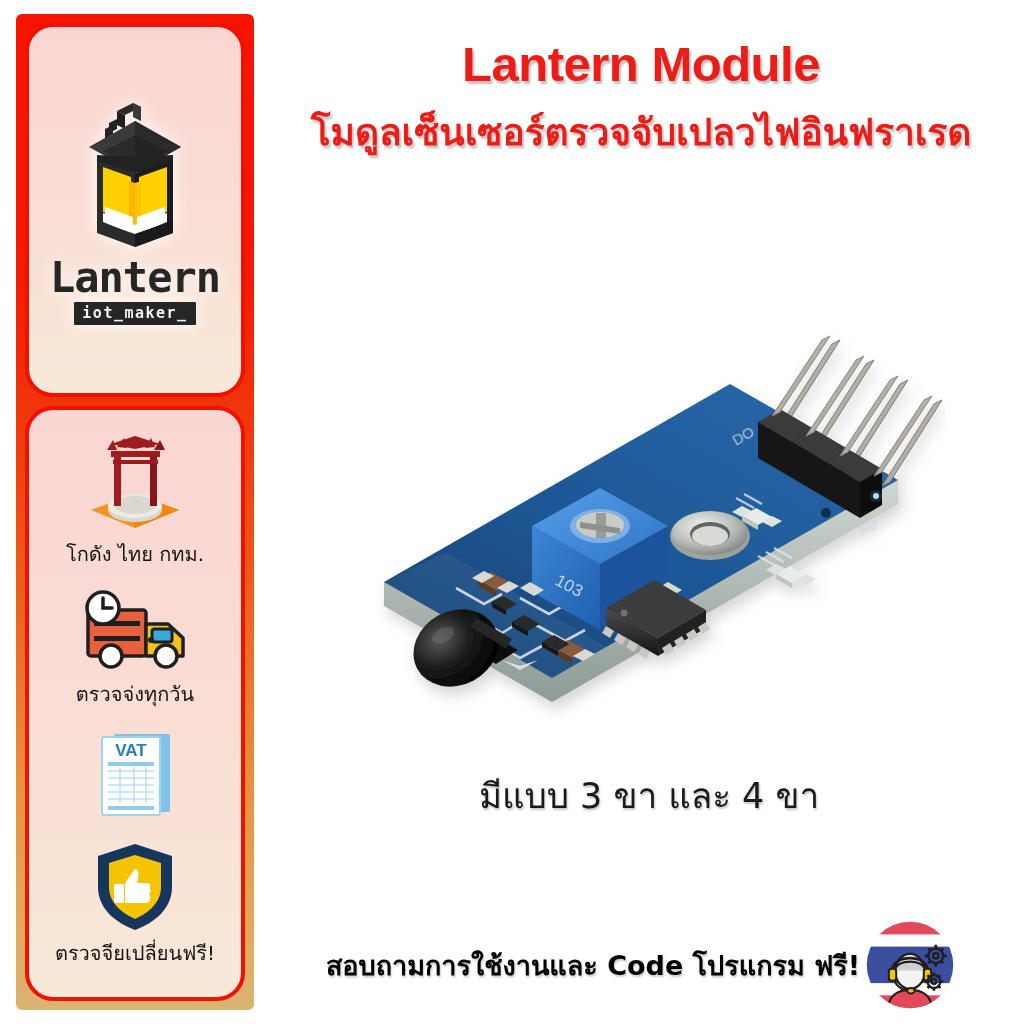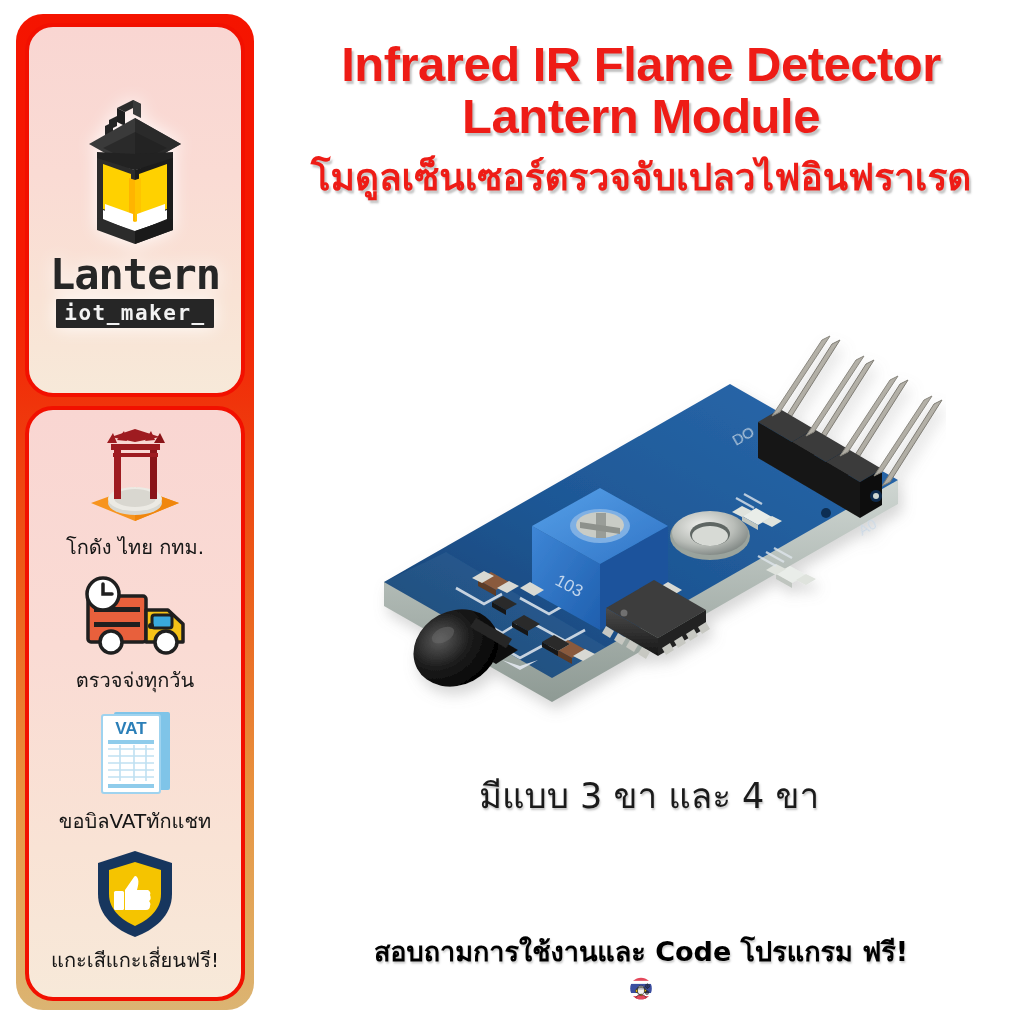--- a/index.html
+++ b/index.html
@@ -13,21 +13,21 @@
     position: relative;
     width: 1024px; height: 1024px;
     background: #ffffff;
   }
 
   
   #sidebar {
     position: absolute;
     left: 16px; top: 14px;
     width: 238px; height: 996px;
-    border-radius: 27px;
+    border-radius: 6px;
     background: linear-gradient(180deg,
         #f51400 0%, #f51a02 26%, #ef3a0d 42%,
         #ec5b18 56%, #e8933f 78%, #e0ad63 94%, #dbb473 100%);
     padding: 9px;
   }
   .panel {
     position: relative;
     background: linear-gradient(180deg, #f9d6d2 0%, #fadbd4 40%, #f9e3d5 75%, #f7e9d9 100%);
     border: 4px solid #f21000;
     border-radius: 28px;
@@ -55,21 +55,21 @@
   .logo-mark { width: 128px; height: 160px; }
   .logo-word {
     font-family: "DejaVu Sans Mono", monospace;
     font-size: 42px; font-weight: bold;
     color: #262626; letter-spacing: -1px;
     line-height: 1; margin-top: 2px;
   }
   .logo-sub {
     background: #262626; color: #f2f2f2;
     font-family: "DejaVu Sans Mono", monospace;
-    font-size: 21px; font-weight: bold;
+    font-size: 15px; font-weight: bold;
     letter-spacing: 1.5px;
     padding: 2px 8px 3px; margin-top: 3px;
     border-radius: 1px;
   }
 
   
   .badge {
     display: flex; flex-direction: column;
     align-items: center; justify-content: flex-end;
     width: 100%;
@@ -101,21 +101,21 @@
     color: #ee1c16;
     letter-spacing: -0.5px;
     text-shadow: 2px 3px 2px rgba(120,120,120,0.45);
   }
   .title-th {
     font-family: "DejaVu Sans", "Liberation Sans", sans-serif;
     font-weight: bold;
     font-size: 37px;
     line-height: 1.15;
     color: #ee1c16;
-    margin-top: 14px;
+    margin-top: 22px;
     text-shadow: 2px 3px 2px rgba(120,120,120,0.42);
   }
 
   #product-photo {
     position: absolute;
     left: 48px; top: 330px;
     width: 640px; height: 420px;
   }
 
   #variant-note {
@@ -126,21 +126,20 @@
     color: #1a1a1a;
     text-shadow: 1px 2px 2px rgba(140,140,140,0.5);
   }
 
   #footer-row {
     position: absolute;
     left: 0; top: 930px;
     width: 766px; height: 70px;
     display: flex; align-items: center; justify-content: center;
     gap: 4px;
-    flex-direction: column;
   }
   #footer-text {
     font-family: "DejaVu Sans", "Liberation Sans", sans-serif;
     font-size: 27px; font-weight: bold;
     color: #000000;
     white-space: nowrap;
     text-shadow: 1px 2px 2px rgba(140,140,140,0.45);
   }
   #support-badge { width: 92px; height: 92px; display:block; }
 </style>
@@ -239,41 +238,39 @@
             <line x1="14" y1="49" x2="60" y2="49"></line>
             <line x1="14" y1="56" x2="60" y2="56"></line>
             <line x1="14" y1="63" x2="60" y2="63"></line>
             <line x1="14" y1="70" x2="60" y2="70"></line>
             <line x1="26" y1="38" x2="26" y2="74"></line>
             <line x1="40" y1="38" x2="40" y2="74"></line>
             <line x1="52" y1="38" x2="52" y2="74"></line>
           </g>
           <rect x="14" y="77" width="46" height="4" fill="#8fcceb"></rect>
         </svg>
-        <div class="badge-label">ขอบิลVATทักแชท</div>
       </div>
 
       <div class="badge">
         <svg class="badge-icon" width="90" height="92" viewBox="0 0 90 92">
           <path d="M45 3 L82 15 L82 46 C82 68 64 82 45 89 C26 82 8 68 8 46 L8 15 Z" fill="#17365e"></path>
           <path d="M45 14 L71 22 L71 46 C71 62 58 72 45 78 C32 72 19 62 19 46 L19 22 Z" fill="#f5c400"></path>
           <path d="M44 29 C41 33 38 38 35 42 L35 62 L56 62 C59 62 60 60 60 58 C61 56 60 54 59 53
                    C61 52 61 49 60 47 C61 45 60 43 58 42 L47 42 C48 38 49 34 48 31 C47 28 45 27 44 29 Z" fill="#ffffff"></path>
           <rect x="24" y="43" width="10" height="19" rx="1.5" fill="#ffffff"></rect>
         </svg>
-        <div class="badge-label">แกะเสีแกะเสี่ยนฟรี!</div>
+        <div class="badge-label">ตรวจจียเปลี่ยนฟรี!</div>
       </div>
 
     </section>
   </aside>
 
   <main id="main">
 
     <div id="title-block">
-      <div class="title-en">Infrared IR Flame Detector</div>
       <div class="title-en">Lantern Module</div>
       <div class="title-th">โมดูลเซ็นเซอร์ตรวจจับเปลวไฟอินฟราเรด</div>
     </div>
 
     <svg id="product-photo" viewBox="0 0 640 420">
       <defs>
         <linearGradient id="pcbTop" x1="0" y1="1" x2="1" y2="0">
           <stop offset="0%" stop-color="#15406e"></stop>
           <stop offset="45%" stop-color="#1e5795"></stop>
           <stop offset="100%" stop-color="#2a6aad"></stop>

